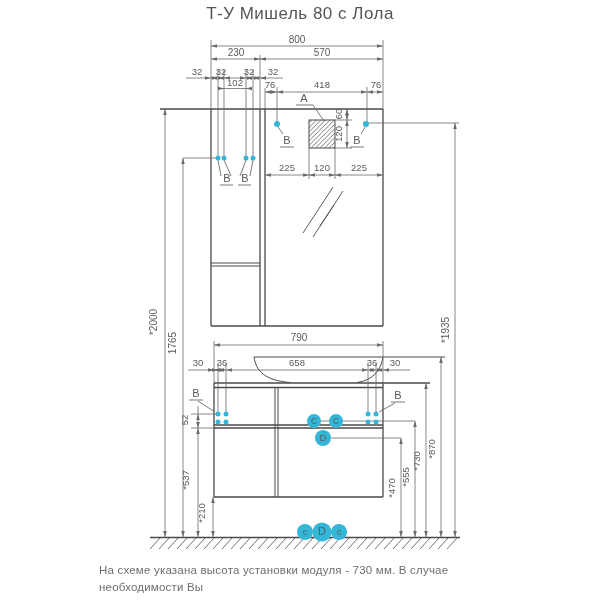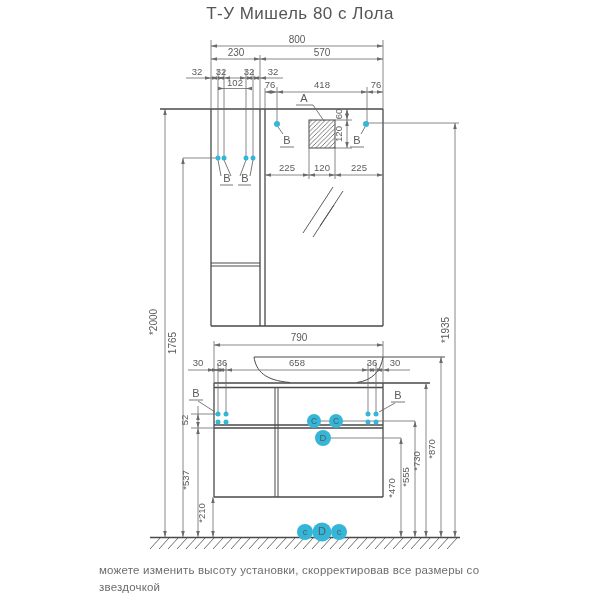--- a/index.html
+++ b/index.html
@@ -290,15 +290,16 @@
           <text x="322" y="535.2" text-anchor="middle" font-size="11" fill="#ffffff">D</text>
         </g>
         <g>
           <circle cx="339" cy="532" r="8" fill="#33b6d8"></circle>
           <text x="339" y="535.2" text-anchor="middle" font-size="9.5" fill="#ffffff">c</text>
         </g>
       </g>
   </svg>
 
   <div class="note">
+    <div>На схеме указана высота установки модуля - 730 мм. В случае необходимости Вы</div>
     <div>можете изменить высоту установки, скорректировав все размеры со звездочкой</div>
   </div>
 </div>
 
 </body></html>

